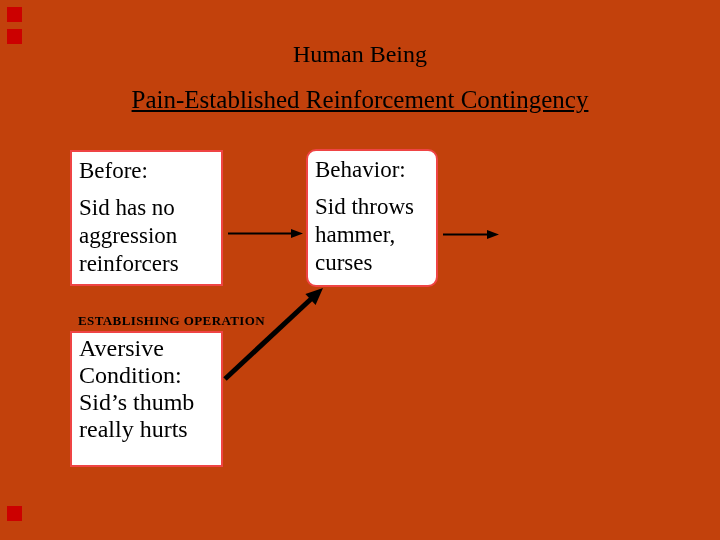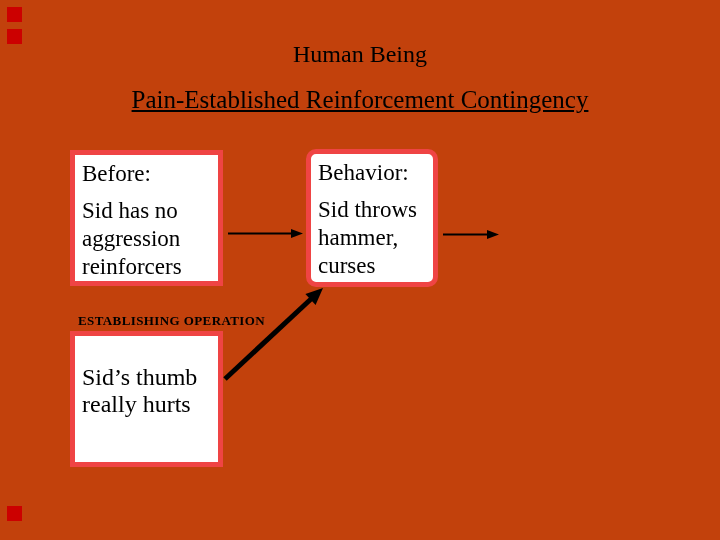--- a/index.html
+++ b/index.html
@@ -38,41 +38,41 @@
     margin: 0;
     text-align: center;
     font-size: 25px;
     font-weight: normal;
     line-height: 1;
     text-decoration: underline;
   }
   .box {
     position: absolute;
     box-sizing: border-box;
-    border: 5px solid #ef4444;
+    border: 2px solid #ef4444;
     background: #ffffff;
     padding: 5px 5px 0 7px;
   }
   .box .heading,
   .box .body {
     font-size: 23px;
     line-height: 28px;
     white-space: pre-line;
   }
   .box .body { margin-top: 9px; }
   .box-before  { left: 70px;  top: 150px; width: 153px; height: 136px; }
   .box-behavior{ left: 306px; top: 149px; width: 132px; height: 138px; border-radius: 10px; }
   .box-after   { left: 502px; top: 143px; width: 185px; height: 125px; }
   .box-eo      { left: 70px;  top: 331px; width: 153px; height: 136px; padding-top: 2px; }
   .box-eo .heading,
   .box-eo .body {
     font-size: 24px;
     line-height: 27px;
   }
-  .box-eo .body { margin-top: 26px; }
+  .box-eo .body { margin-top: 0; }
   .eo-label {
     position: absolute;
     left: 78px;
     top: 314px;
     font-size: 13px;
     font-weight: bold;
     letter-spacing: 0.4px;
     line-height: 1;
   }
   .arrow-layer {
@@ -106,20 +106,22 @@
     <div class="heading">Behavior:</div>
     <div class="body">Sid throws
 hammer,
 curses</div>
   </div>
 
 
   <div class="eo-label">ESTABLISHING OPERATION</div>
 
   <div class="box box-eo">
+    <div class="heading">Aversive
+Condition:</div>
     <div class="body">Sid’s thumb
 really hurts</div>
   </div>
 
   <svg class="arrow-layer" width="720" height="540" viewBox="0 0 720 540" xmlns="http://www.w3.org/2000/svg">
     <g>
       <line x1="228" y1="233.5" x2="293" y2="233.5" stroke="#000000" stroke-width="2"></line>
       <polygon points="303,233.5 291,229 291,238" fill="#000000"></polygon>
     </g>
     <g>

